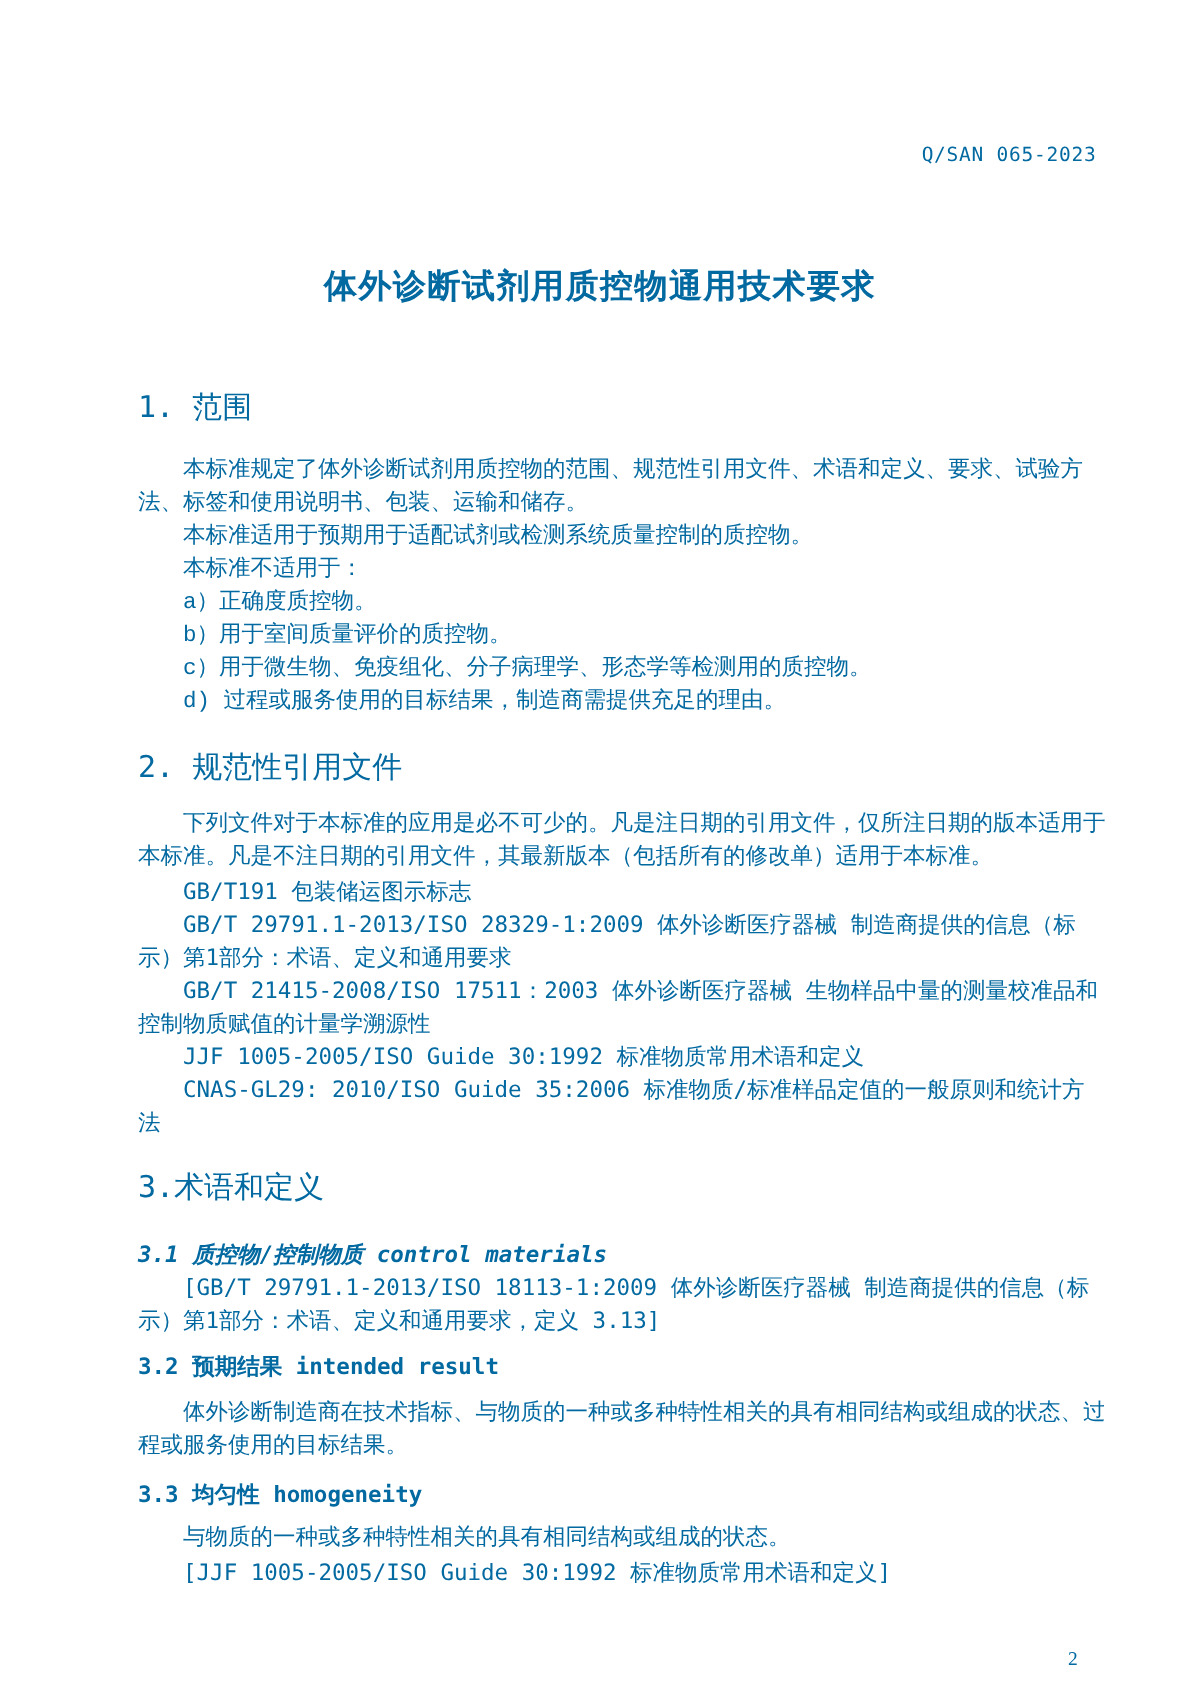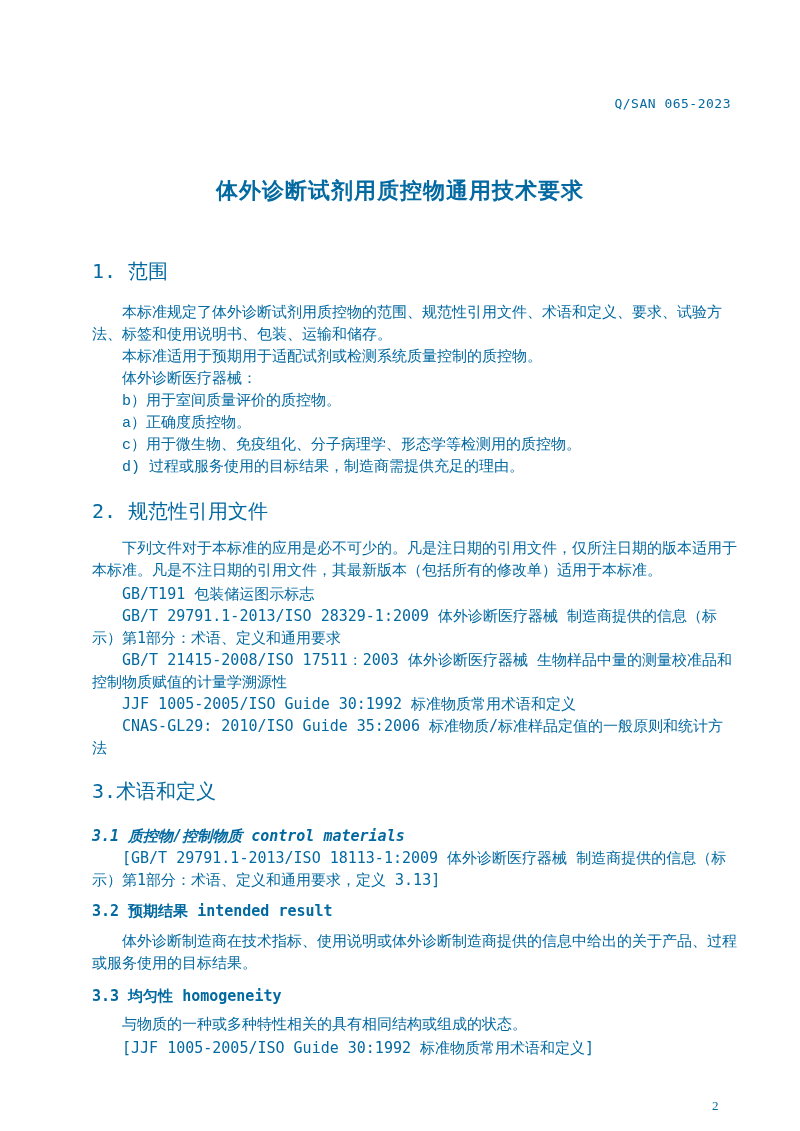--- a/index.html
+++ b/index.html
@@ -72,41 +72,41 @@
 
 <div class="page">
 
   <div class="doc-number">Q/SAN 065-2023</div>
 
   <h1 class="title">体外诊断试剂用质控物通用技术要求</h1>
 
   <h2 class="sec-h mt-54">1. 范围</h2>
   <p class="para mt-21">本标准规定了体外诊断试剂用质控物的范围、规范性引用文件、术语和定义、要求、试验方法、标签和使用说明书、包装、运输和储存。</p>
   <p class="para">本标准适用于预期用于适配试剂或检测系统质量控制的质控物。</p>
-  <p class="para">体外诊断医疗器械：</p>
+  <p class="para">本标准不适用于：</p>
+  <p class="para">a）正确度质控物。</p>
   <p class="para">b）用于室间质量评价的质控物。</p>
-  <p class="para">a）正确度质控物。</p>
   <p class="para">c）用于微生物、免疫组化、分子病理学、形态学等检测用的质控物。</p>
   <p class="para">d) 过程或服务使用的目标结果，制造商需提供充足的理由。</p>
 
   <h2 class="sec-h mt-13">2. 规范性引用文件</h2>
   <p class="para mt-17">下列文件对于本标准的应用是必不可少的。凡是注日期的引用文件，仅所注日期的版本适用于本标准。凡是不注日期的引用文件，其最新版本（包括所有的修改单）适用于本标准。</p>
   <p class="para mono-latin">GB/T191 包装储运图示标志</p>
   <p class="para mono-latin">GB/T 29791.1-2013/ISO 28329-1:2009 体外诊断医疗器械 制造商提供的信息（标示）第1部分：术语、定义和通用要求</p>
   <p class="para mono-latin">GB/T 21415-2008/ISO 17511：2003 体外诊断医疗器械 生物样品中量的测量校准品和控制物质赋值的计量学溯源性</p>
   <p class="para mono-latin">JJF 1005-2005/ISO Guide 30:1992 标准物质常用术语和定义</p>
   <p class="para mono-latin">CNAS-GL29: 2010/ISO Guide 35:2006 标准物质/标准样品定值的一般原则和统计方法</p>
 
   <h2 class="sec-h mt-13">3.术语和定义</h2>
 
   <h3 class="term-h mt-23">3.1 质控物/控制物质 control materials</h3>
   <p class="para mono-latin">[GB/T 29791.1-2013/ISO 18113-1:2009 体外诊断医疗器械 制造商提供的信息（标示）第1部分：术语、定义和通用要求，定义 3.13]</p>
 
   <h3 class="term-h mt-9">3.2 预期结果 intended result</h3>
-  <p class="para mt-10">体外诊断制造商在技术指标、使用说明或体外诊断制造商提供的信息中给出的关于产品、过程或服务使用的目标结果。</p>
+  <p class="para mt-10">体外诊断制造商在技术指标、与物质的一种或多种特性相关的具有相同结构或组成的状态、过程或服务使用的目标结果。</p>
 
   <h3 class="term-h mt-9">3.3 均匀性 homogeneity</h3>
   <p class="para mt-8">与物质的一种或多种特性相关的具有相同结构或组成的状态。</p>
   <p class="para mono-latin">[JJF 1005-2005/ISO Guide 30:1992 标准物质常用术语和定义]</p>
 
   <div class="page-number">2</div>
 
 </div>
 
 </body></html>

